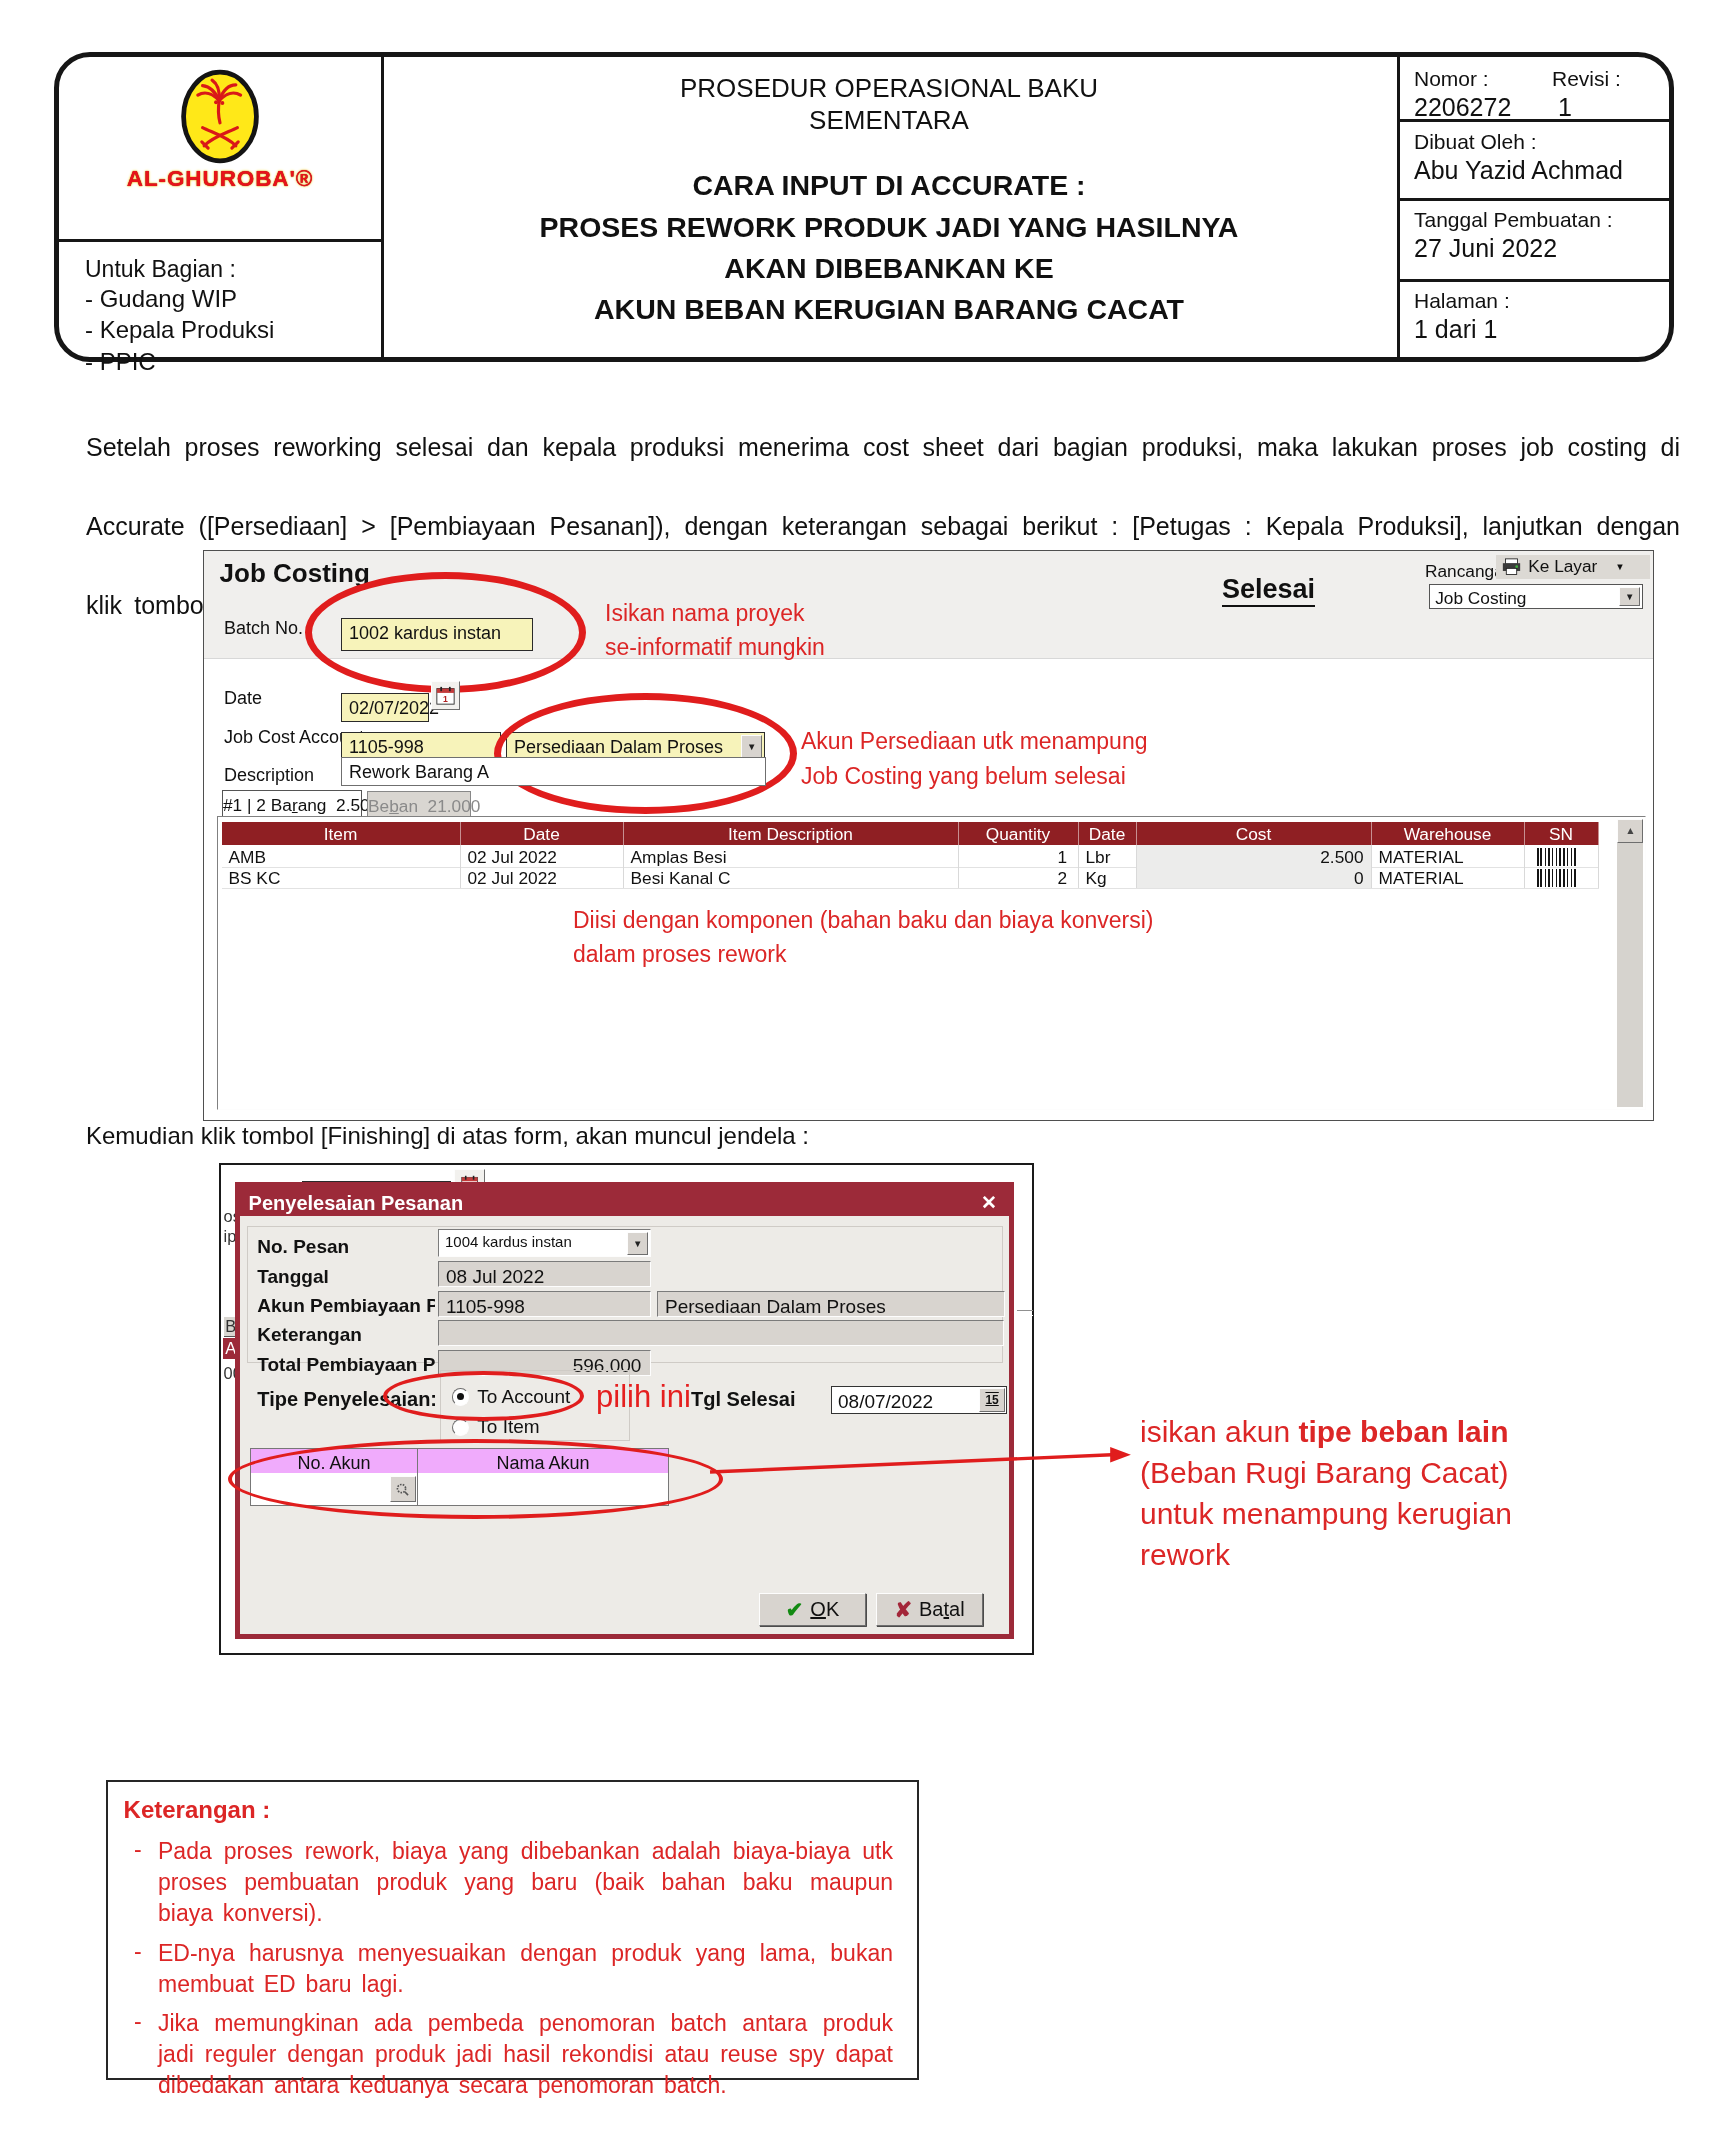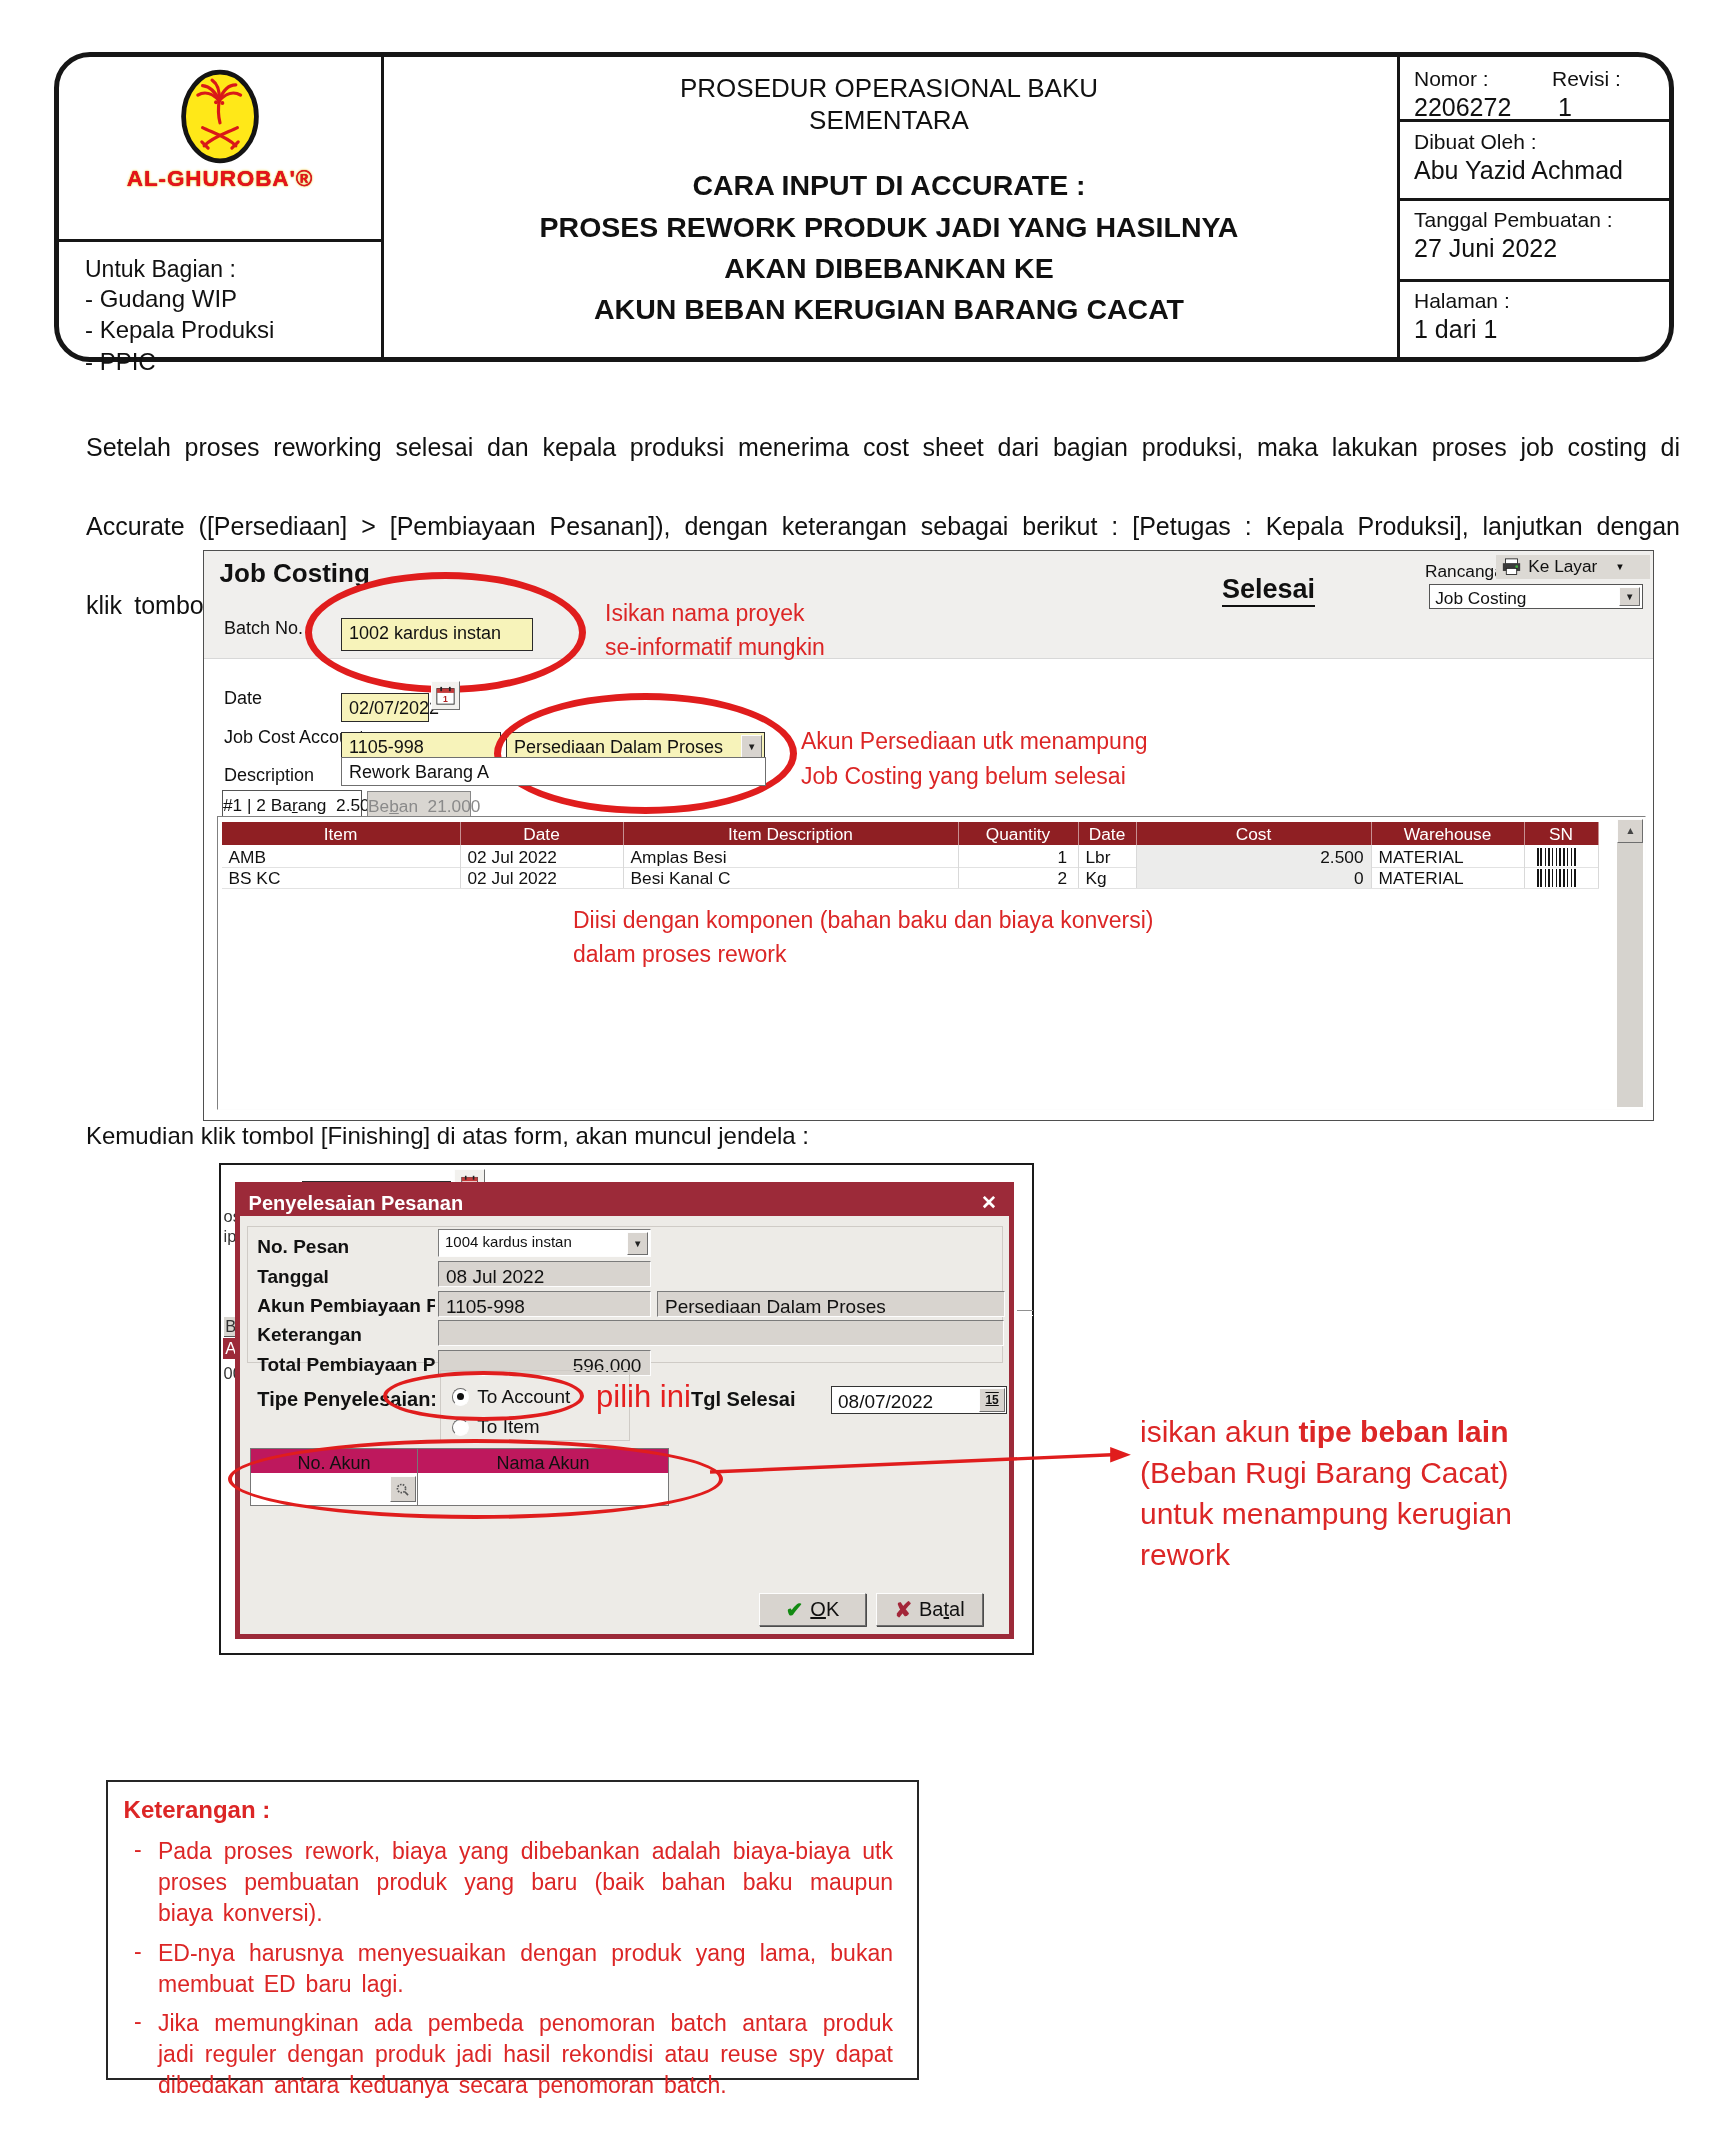--- a/index.html
+++ b/index.html
@@ -52,21 +52,21 @@
   .scrollbar{position:absolute;right:1.7px;top:1.7px;bottom:1.7px;width:26px;background:#d6d3ce;}
   .scrollbtn{height:24px;background:#d8d4cf;display:flex;align-items:center;justify-content:center;font-size:10.4px;color:#444;}
   
   .shot2{left:219px;top:1163px;width:815px;height:492px;border:2.6px solid #1a1a1a;background:#fff;box-sizing:border-box;}
   .dlg{left:14px;top:17.3px;width:779px;height:457px;background:#edebe7;border:5.2px solid #9c2a39;box-sizing:border-box;z-index:2;}
   .titlebar{position:absolute;left:0;top:0;right:0;height:29px;background:#9c2a39;color:#fff;}
   .dlbl{font-size:19px;font-weight:bold;white-space:nowrap;overflow:hidden;}
   .groupbox{border:1.7px groove #cfcbc6;box-sizing:border-box;}
   .radio{width:17.3px;height:17.3px;border-radius:50%;background:#fff;border:1.7px solid;border-color:#6e6e6e #fdfdfd #fdfdfd #6e6e6e;box-sizing:border-box;position:relative;}
   .radio.sel::after{content:"";position:absolute;left:3.5px;top:3.5px;width:7px;height:7px;border-radius:50%;background:#111;}
-  .acct-h{background:#be185d;border:0.9px solid #777;box-sizing:border-box;font-size:18px;text-align:center;padding-top:3.5px;}
+  .acct-h{background:#f0abfc;border:0.9px solid #777;box-sizing:border-box;font-size:18px;text-align:center;padding-top:3.5px;}
   .acct-c{background:#fff;border:0.9px solid #777;border-top:none;box-sizing:border-box;}
   .btn{background:#d8d4cf;border:1.7px solid;border-color:#fdfdfd #6e6e6e #6e6e6e #fdfdfd;box-shadow:0.9px 0.9px 0 #3a3a3a;
        box-sizing:border-box;display:flex;align-items:center;justify-content:center;gap:7px;font-size:20px;}
   .frag{font-size:16.4px;color:#333;white-space:nowrap;}
   .bigann{color:#dc2626;font-size:30px;line-height:41px;white-space:nowrap;}
   .bigann b{font-weight:bold;}
   
   .ketbox{left:106px;top:1780px;width:813px;height:300px;border:2.6px solid #262626;box-sizing:border-box;}
   .kettitle{color:#dc2626;font-weight:bold;font-size:24px;}
   .bullet{display:flex;margin-bottom:8.6px;}

